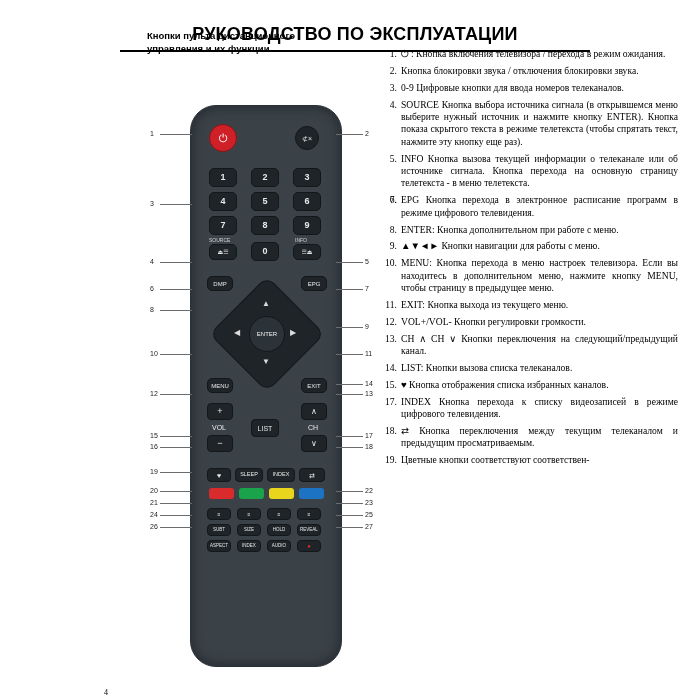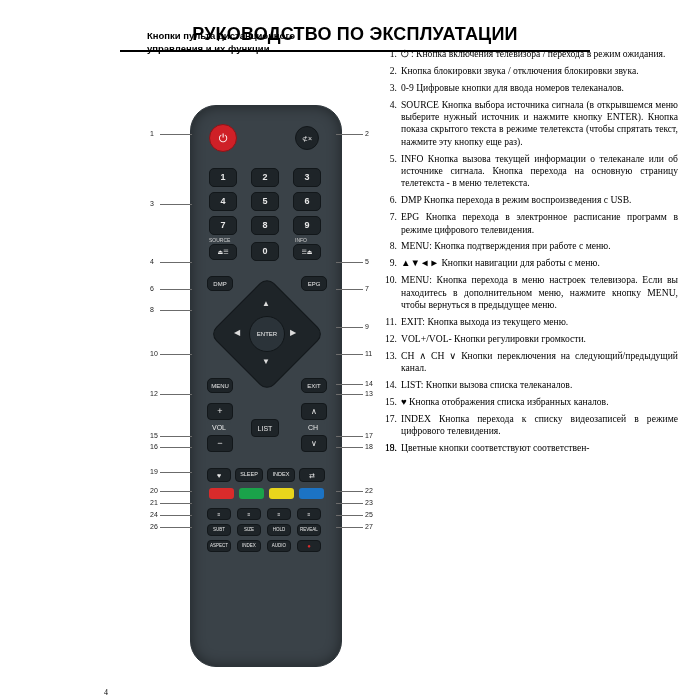--- a/index.html
+++ b/index.html
@@ -266,37 +266,36 @@
     <div class="item">
       <span class="n">4.</span>
       <span>SOURCE Кнопка выбора источника сигнала (в открывшемся меню выберите нужный источник и нажмите кнопку ENTER). Кнопка показа скрытого текста в режиме телетекста (чтобы спрятать текст, нажмите эту кнопку еще раз).</span>
     </div>
     <div class="item">
       <span class="n">5.</span>
       <span>INFO Кнопка вызова текущей информации о телеканале или об источнике сигнала. Кнопка перехода на основную страницу телетекста - в меню телетекста.</span>
     </div>
     <div class="item">
       <span class="n">6.</span>
-      <span>DMP Кнопка перехода в режим воспроизведения с USB.</span>
     </div>
     <div class="item">
       <span class="n">7.</span>
       <span>EPG Кнопка перехода в электронное расписание программ в режиме цифрового телевидения.</span>
     </div>
     <div class="item">
       <span class="n">8.</span>
-      <span>MENU: Кнопка подтверждения при работе с меню.</span>
+      <span>ENTER: Кнопка дополнительном при работе с меню.</span>
     </div>
     <div class="item">
       <span class="n">9.</span>
       <span>▲▼◄► Кнопки навигации для работы с меню.</span>
     </div>
     <div class="item">
       <span class="n">10.</span>
-      <span>MENU: Кнопка перехода в меню настроек телевизора. Если вы находитесь в дополнительном меню, нажмите кнопку MENU, чтобы вернуться в предыдущее меню.</span>
+      <span>MENU: Кнопка перехода в меню настроек телевизора. Если вы находитесь в дополнительном меню, нажмите кнопку MENU, чтобы страницу в предыдущее меню.</span>
     </div>
     <div class="item">
       <span class="n">11.</span>
       <span>EXIT: Кнопка выхода из текущего меню.</span>
     </div>
     <div class="item">
       <span class="n">12.</span>
       <span>VOL+/VOL- Кнопки регулировки громкости.</span>
     </div>
     <div class="item">
@@ -310,20 +309,21 @@
     <div class="item">
       <span class="n">15.</span>
       <span>♥ Кнопка отображения списка избранных каналов.</span>
     </div>
     <div class="item">
       <span class="n">17.</span>
       <span>INDEX Кнопка перехода к списку видеозаписей в режиме цифрового телевидения.</span>
     </div>
     <div class="item">
       <span class="n">18.</span>
+      <span>⇄ Кнопка переключения между текущим телеканалом и предыдущим просматриваемым.</span>
     </div>
     <div class="item">
       <span class="n">19.</span>
       <span>Цветные кнопки соответствуют соответствен-</span>
     </div>
   </div>
 
   <div class="pagenum">4</div>
 </div>
 

